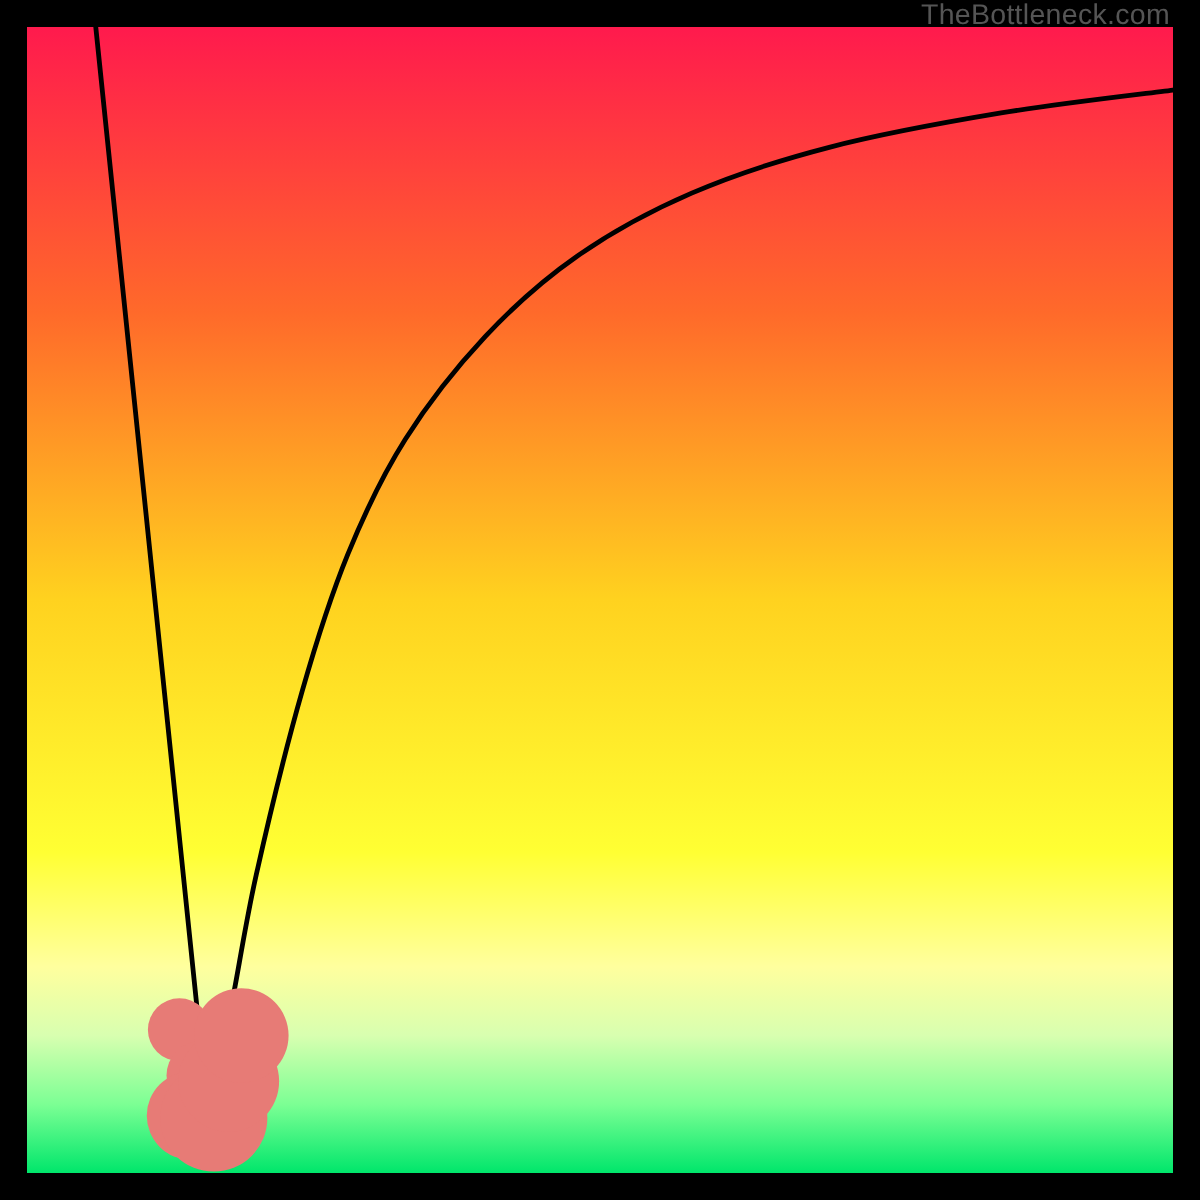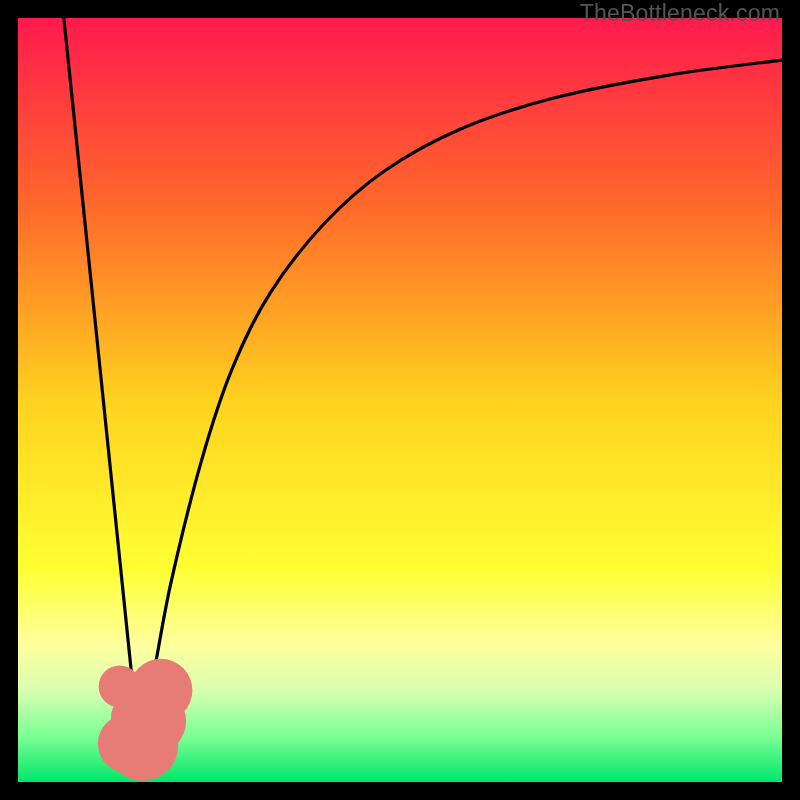--- a/index.html
+++ b/index.html
@@ -25,21 +25,21 @@
     left: 18px;
     width: 764px;
     height: 764px;
     overflow: hidden;
   }
   .watermark {
     position: absolute;
     top: 0px;
     right: 20px;
     color: #555;
-    font-size: 23px;
+    font-size: 19px;
     font-weight: 500;
     letter-spacing: 0.2px;
     z-index: 10;
   }
   svg {
     display: block;
   }
 </style>
 </head>
 <body>

